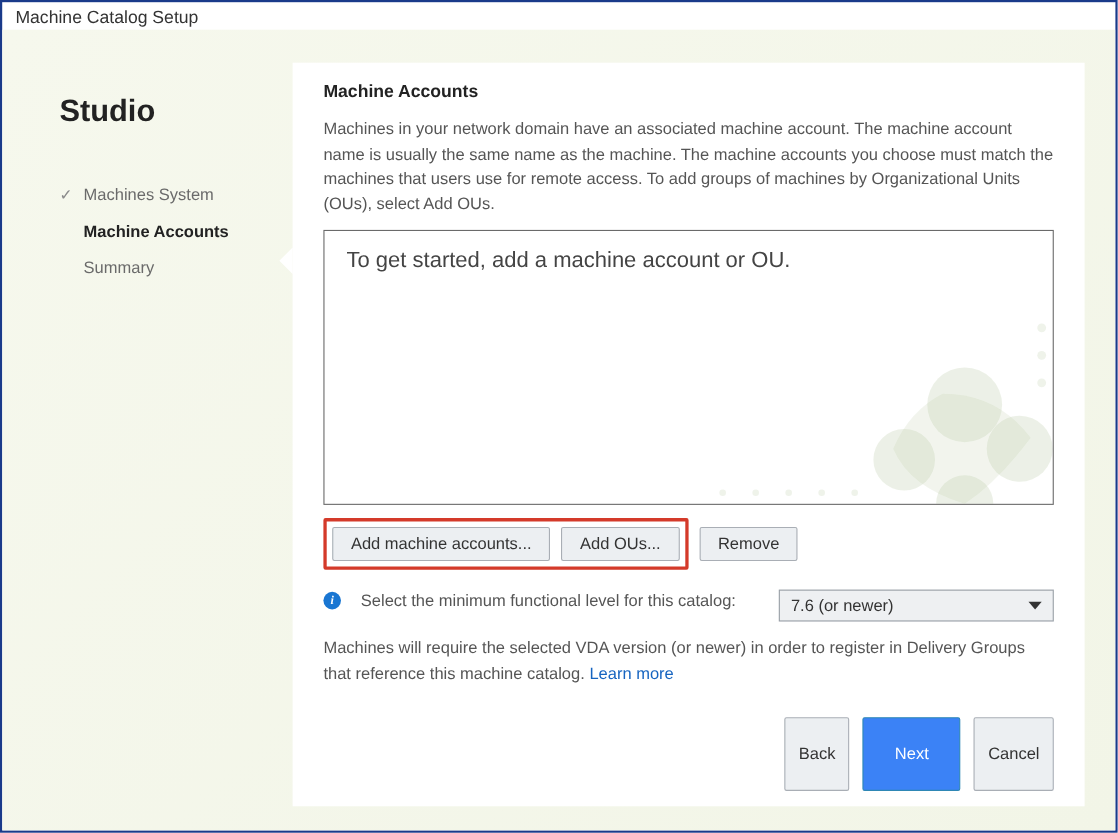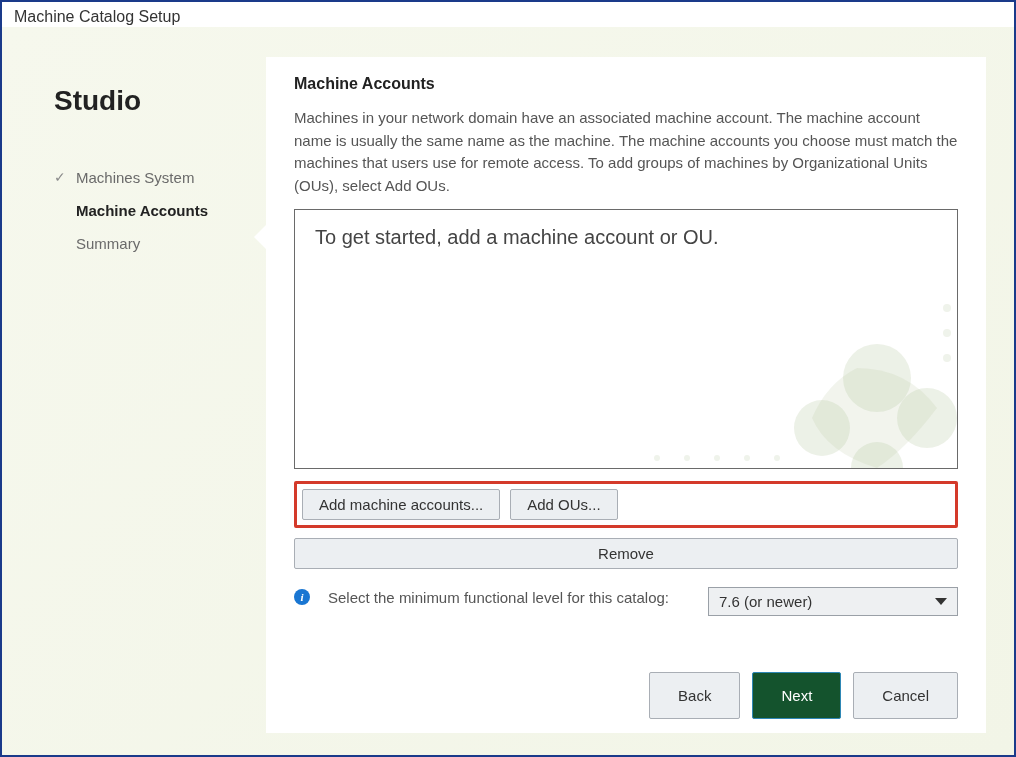--- a/index.html
+++ b/index.html
@@ -110,21 +110,21 @@
     bottom: -60px;
     width: 380px;
     height: 260px;
     pointer-events: none;
     opacity: 0.55;
   }
   .btn-row {
     display: flex;
     gap: 10px;
     margin-top: 12px;
-    flex-direction: column;
+    align-items: center;
   }
   .highlight {
     display: inline-flex;
     gap: 10px;
     border: 3px solid #d43a2a;
     padding: 5px;
     border-radius: 2px;
   }
   button.flat {
     background: #eceff2;
@@ -188,34 +188,34 @@
   }
   .note a { color: #1664c0; text-decoration: none; cursor: pointer; }
   .footer {
     margin-top: auto;
     display: flex;
     justify-content: flex-end;
     gap: 12px;
     padding-top: 28px;
   }
   button.primary {
-    background: #14532d;
+    background: #3b82f6;
     border: 1px solid #2e87b5;
     color: #fff;
     font-size: 15px;
-    padding: 14px 28px;
+    padding: 24px 28px;
     cursor: pointer;
     border-radius: 2px;
   }
   button.secondary {
     background: #eceff2;
     border: 1px solid #a9aeb5;
     color: #333;
     font-size: 15px;
-    padding: 7px 28px;
+    padding: 7px 12px;
     cursor: pointer;
     border-radius: 2px;
   }
 </style>
 </head>
 <body>
 
 <div class="titlebar">Machine Catalog Setup</div>
 
 <div class="body">
@@ -280,20 +280,23 @@
 
     <div class="func-row">
       <span class="info-icon">i</span>
       <div class="func-label">Select the minimum functional level for this catalog:</div>
       <div class="select">
         <span>7.6 (or newer)</span>
         <span class="caret"></span>
       </div>
     </div>
 
+    <div class="note">
+      <span>Machines will require the selected VDA version (or newer) in order to register in Delivery Groups that reference this machine catalog. </span><a>Learn more</a>
+    </div>
 
     <div class="footer">
       <button class="secondary">Back</button>
       <button class="primary">Next</button>
       <button class="secondary">Cancel</button>
     </div>
   </section>
 </div>
 
 </body></html>

